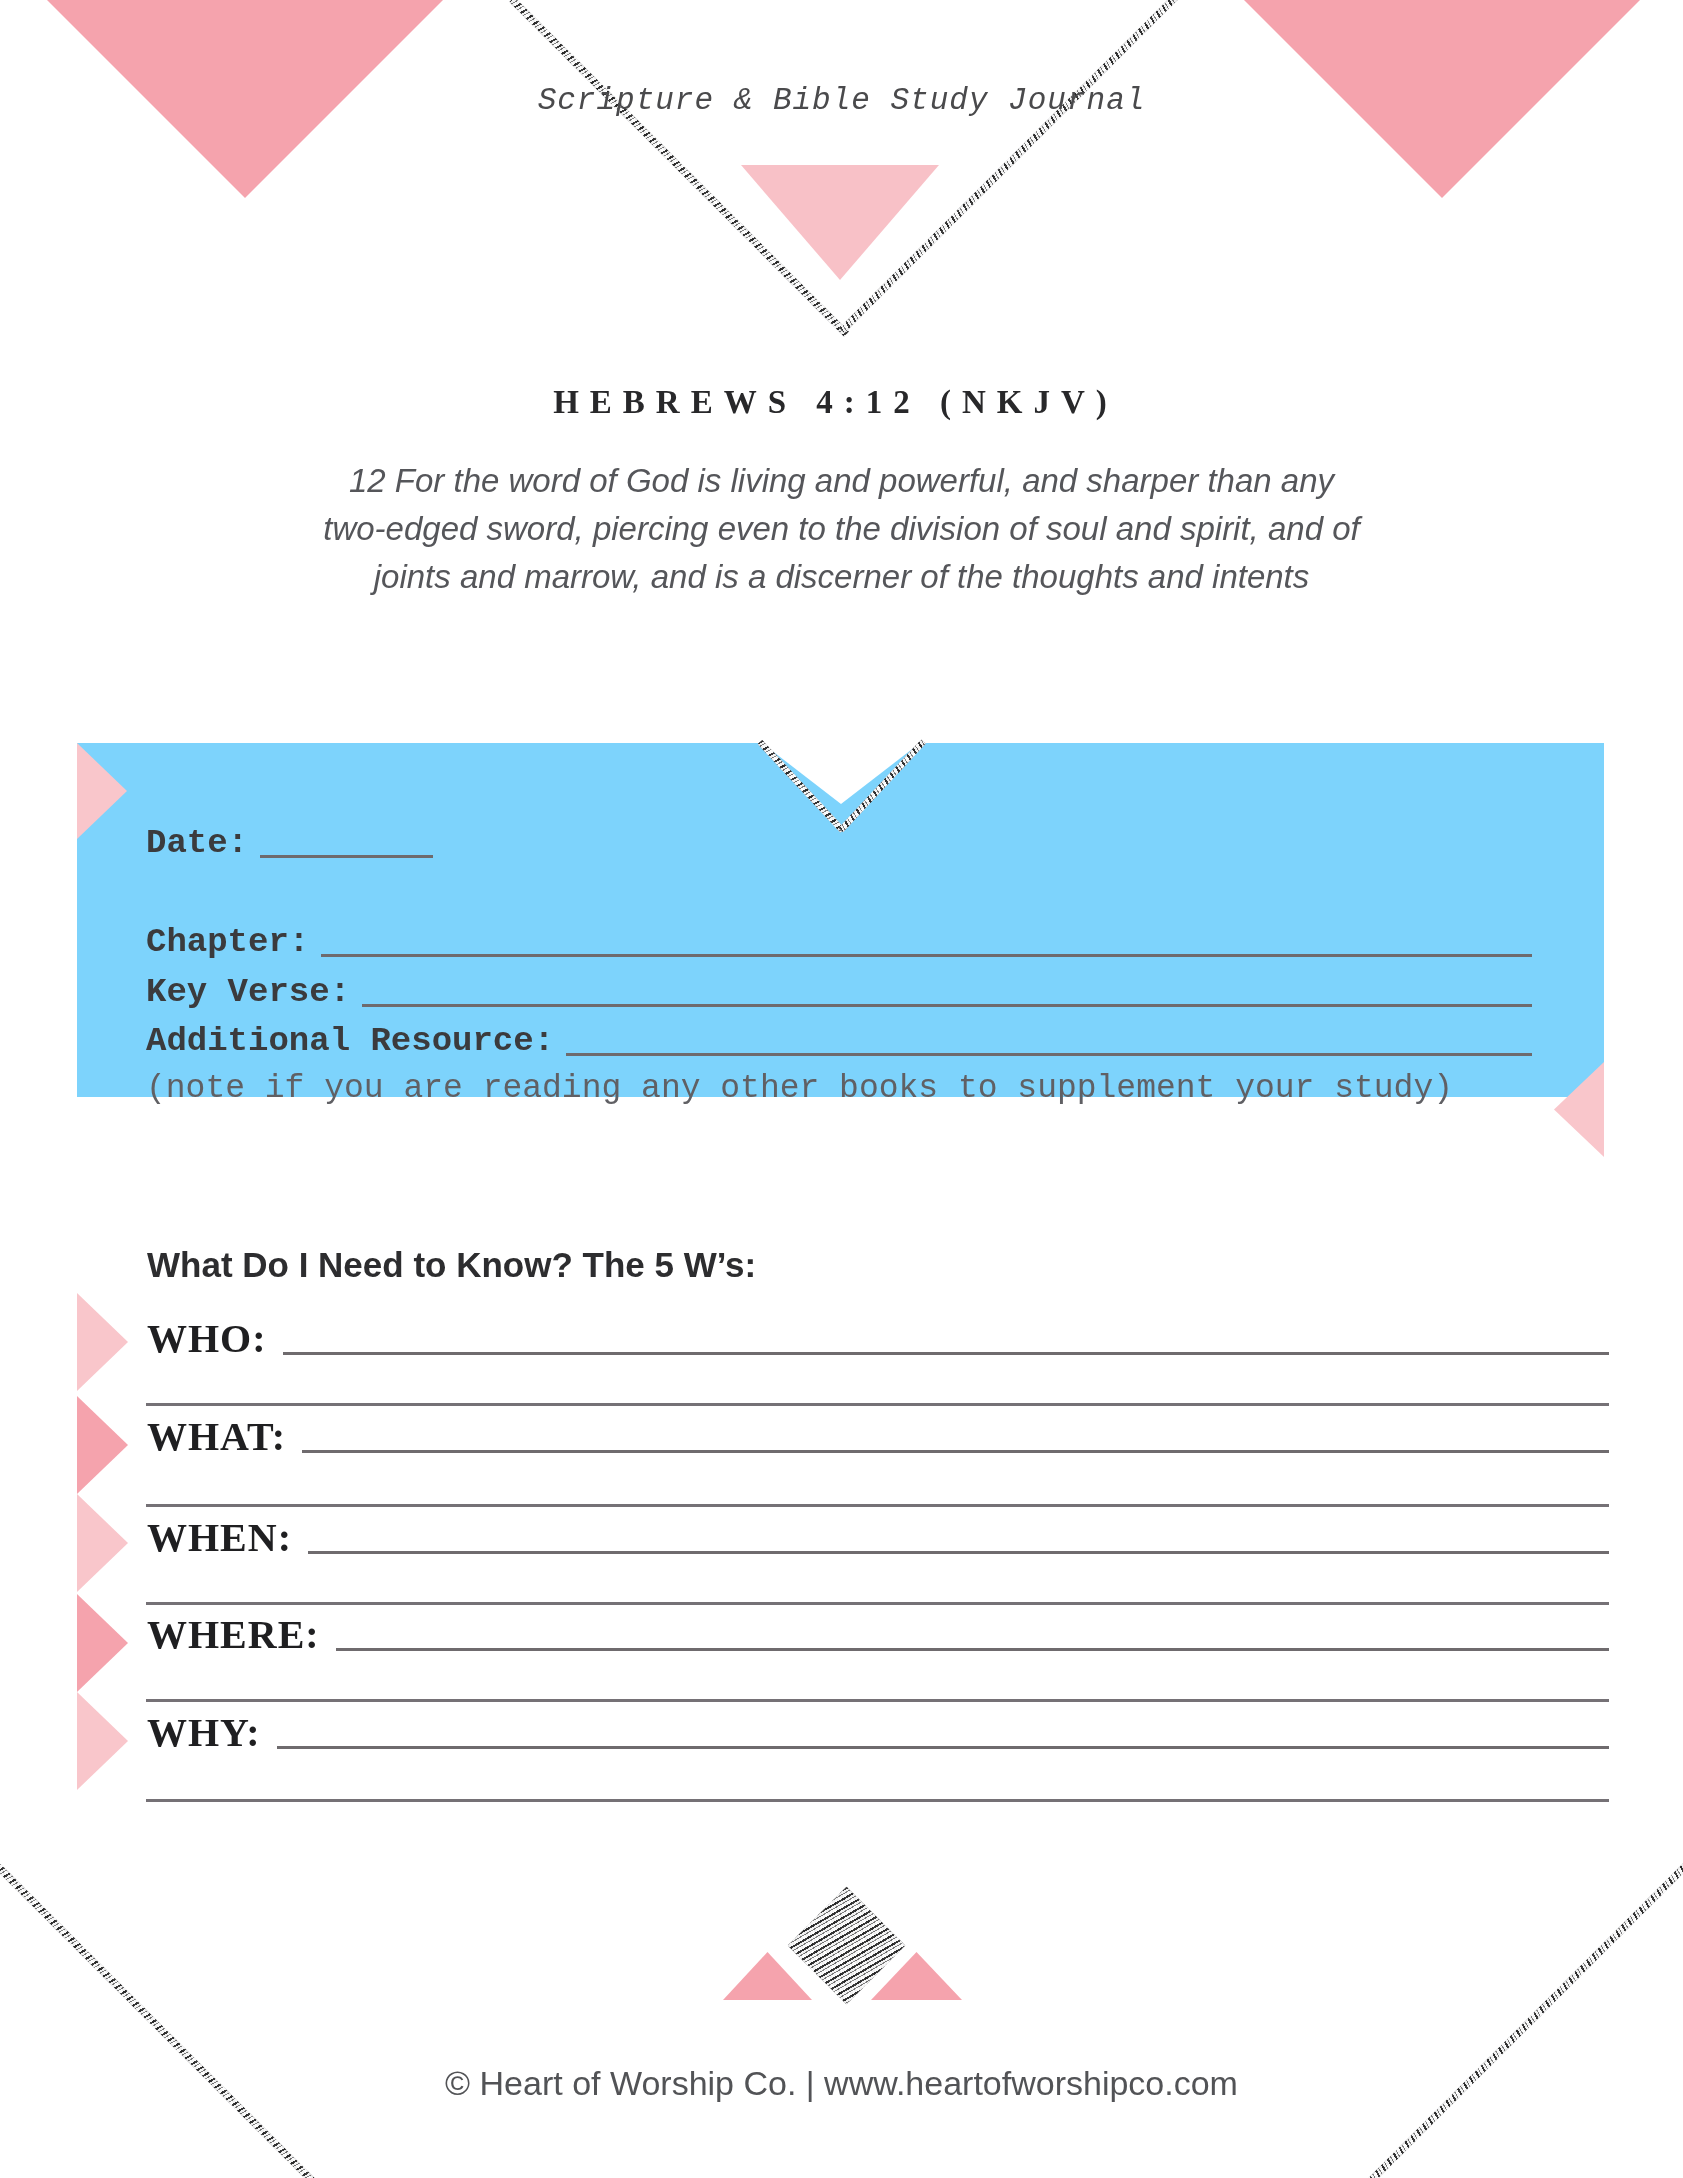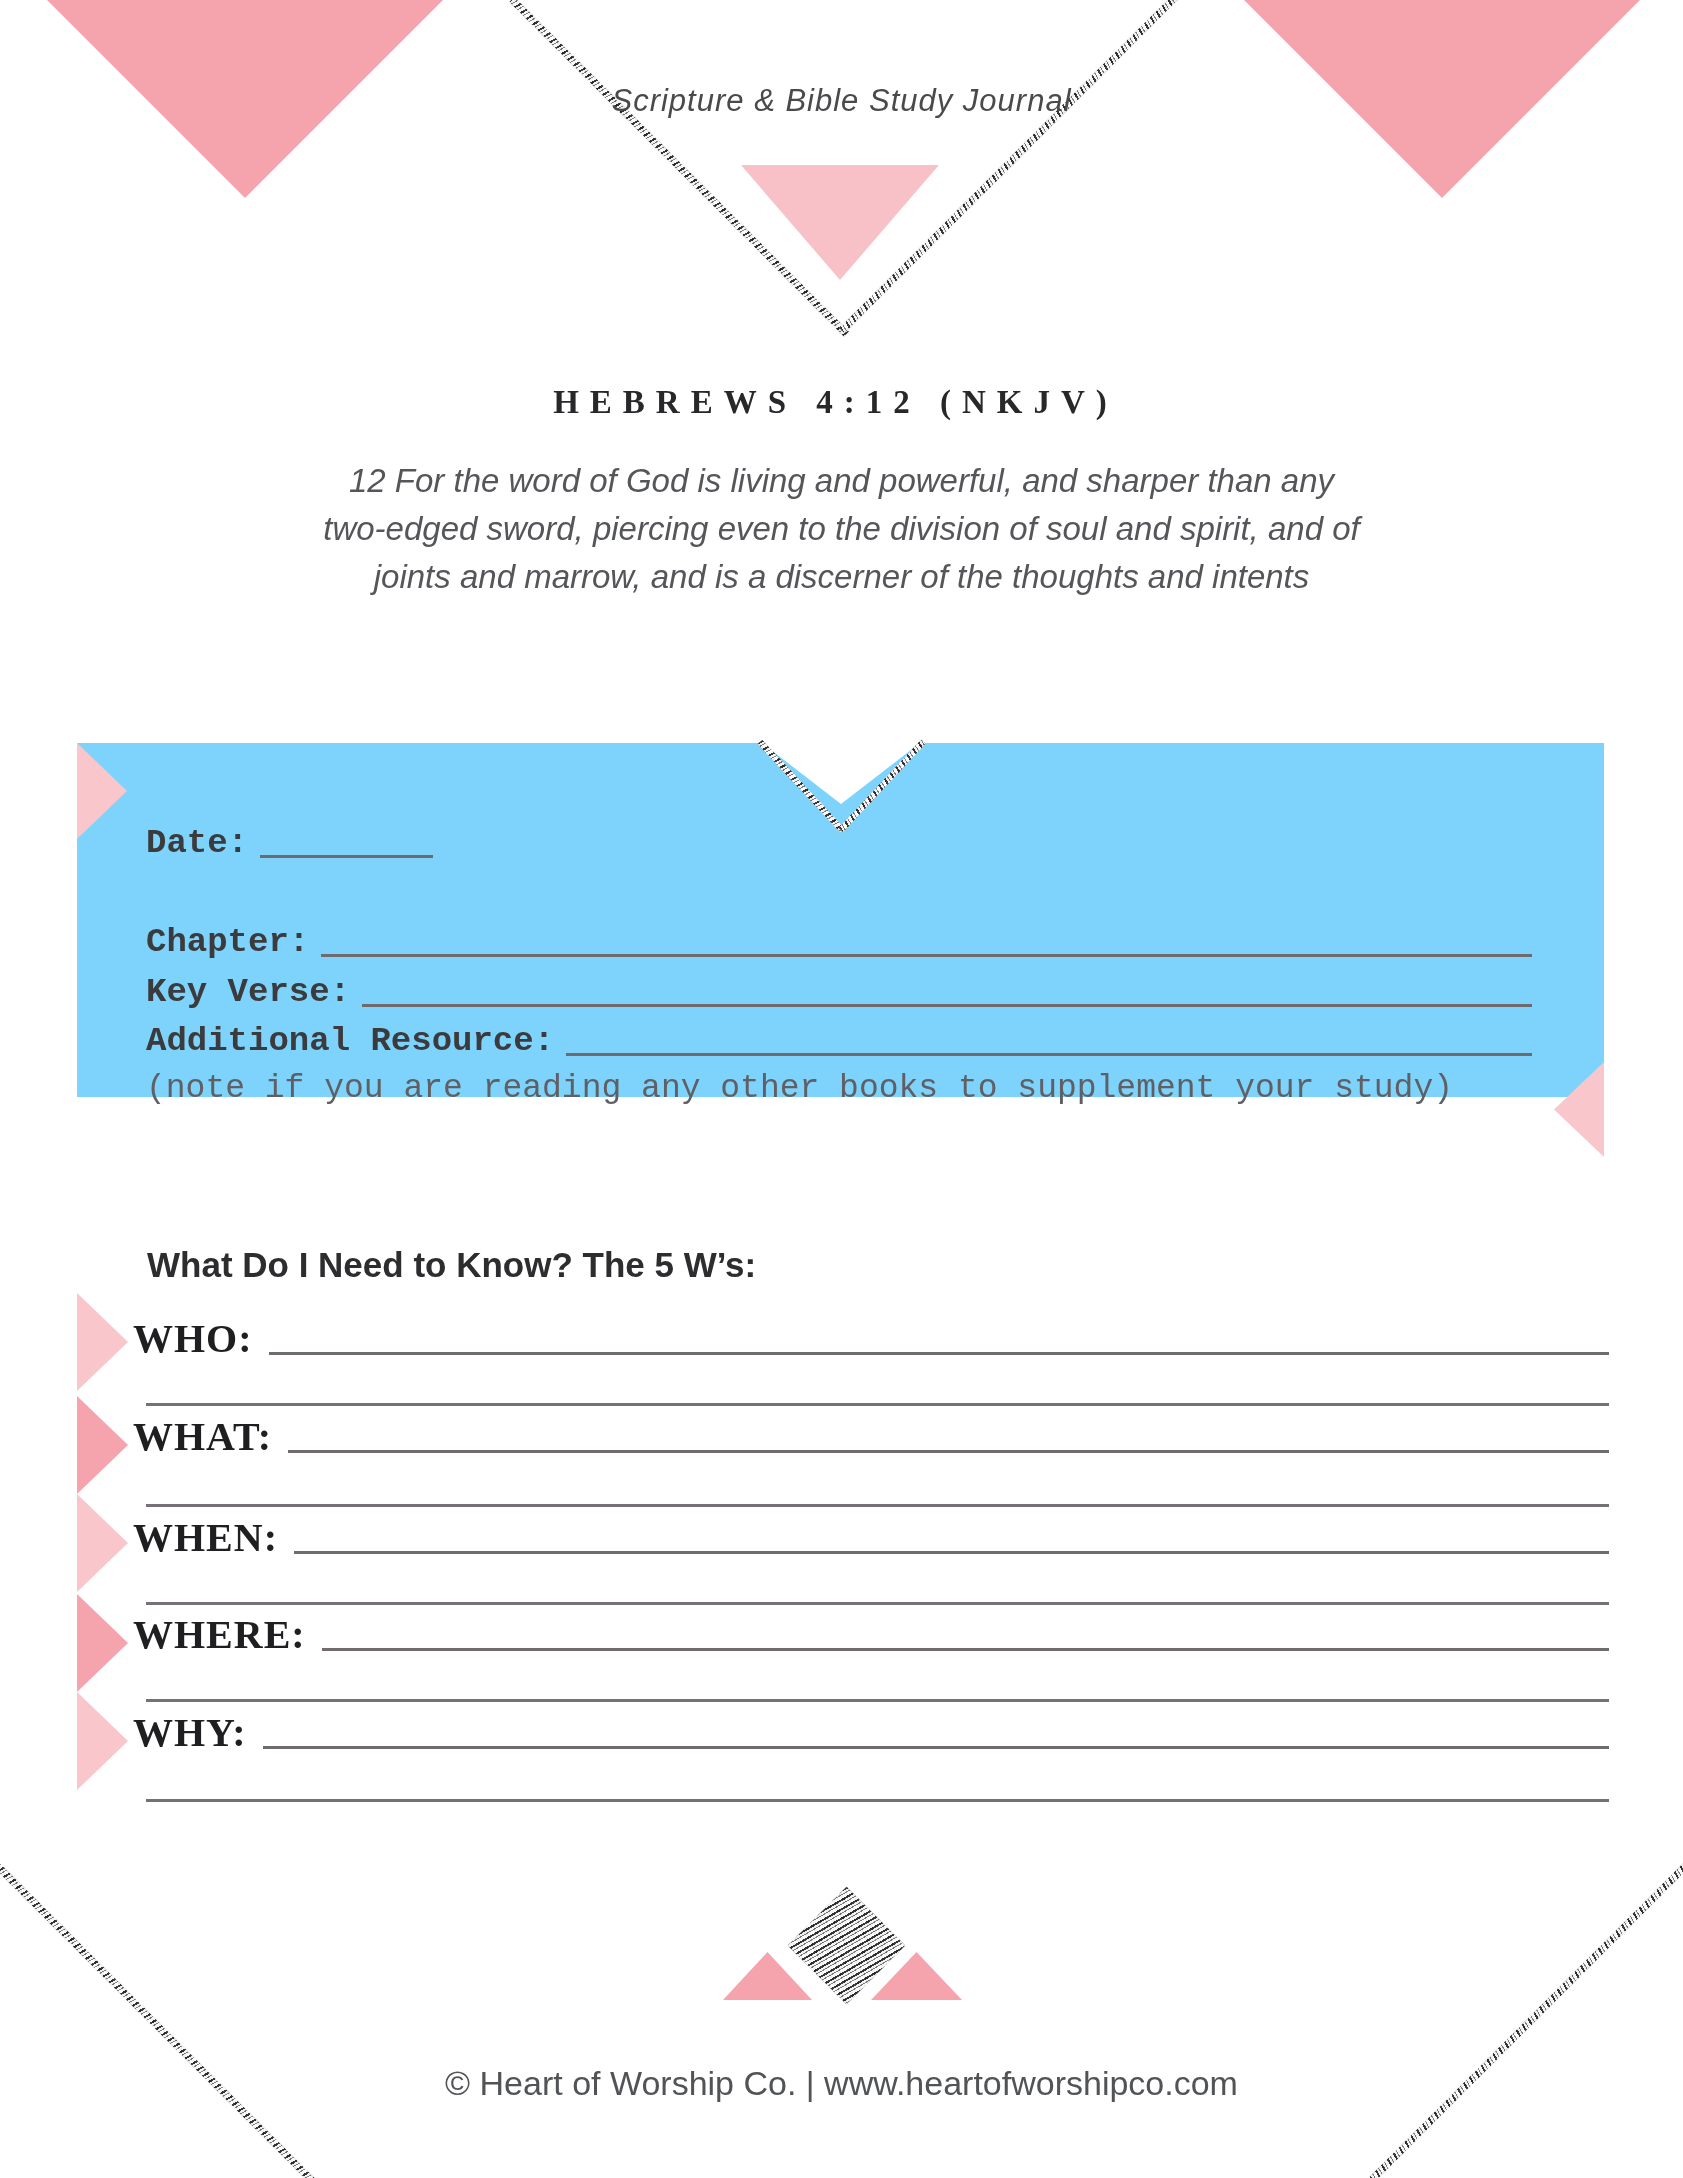--- a/index.html
+++ b/index.html
@@ -19,21 +19,21 @@
     background-image:
       repeating-linear-gradient(105deg, rgba(30,30,30,.85) 0 2px, rgba(245,245,245,.95) 2px 4px, rgba(110,110,110,.8) 4px 5px, rgba(255,255,255,.9) 5px 8px),
       repeating-linear-gradient(15deg, #6f6f71 0 3px, #d2d2d4 3px 5px, #929294 5px 7px, #efefef 7px 10px);
     background-color:#b9b9bb;
   }
   .bar{height:7px;transform-origin:0 50%;}
 
   
   .journal-title{
     left:0;right:0;top:83px;text-align:center;
-    font-family:Liberation Sans, sans-serif;font-style:italic;
+    font-family:Liberation Mono, monospace;font-style:italic;
     font-size:31px;letter-spacing:1px;color:#4a4a4c;
   }
   .passage-heading{
     left:0;right:12px;top:384px;text-align:center;
     font-family:"Liberation Serif",serif;font-weight:bold;
     font-size:33px;letter-spacing:11px;color:#28282a;
   }
   .verse{
     left:0;right:0;top:457px;text-align:center;
     font-style:italic;font-weight:300;
@@ -54,21 +54,21 @@
   .note-text{
     position:absolute;left:69px;top:327px;
     font-size:33px;color:#606064;font-weight:normal;
   }
 
   
   .section-heading{
     left:147px;top:1245px;font-weight:bold;font-size:35px;color:#2d2d2f;
   }
   .w-row{
-    position:absolute;left:133px;right:74px;height:46px;
+    position:absolute;left:147px;right:74px;height:46px;
     display:flex;align-items:flex-end;
   }
   .w-label{
     font-family:"Liberation Serif",serif;font-weight:bold;
     font-size:40px;letter-spacing:1px;color:#1f1f21;line-height:44px;white-space:nowrap;
   }
   .w-line{flex:1;border-bottom:3px solid #6f6b6e;margin:0 0 6px 16px;}
   .sep-line{
     position:absolute;left:146px;right:74px;height:0;border-bottom:3px solid #757176;
   }

